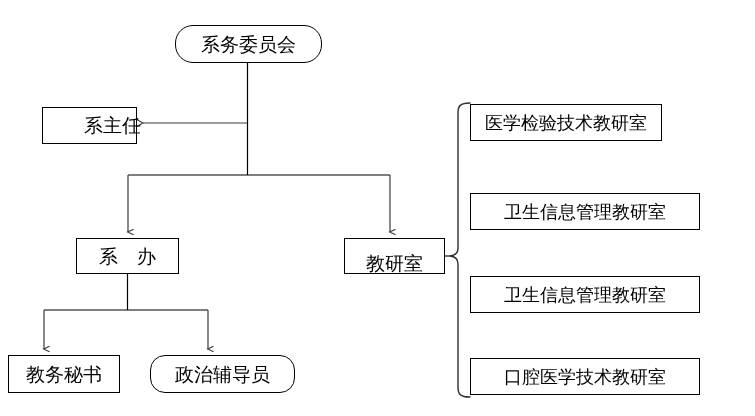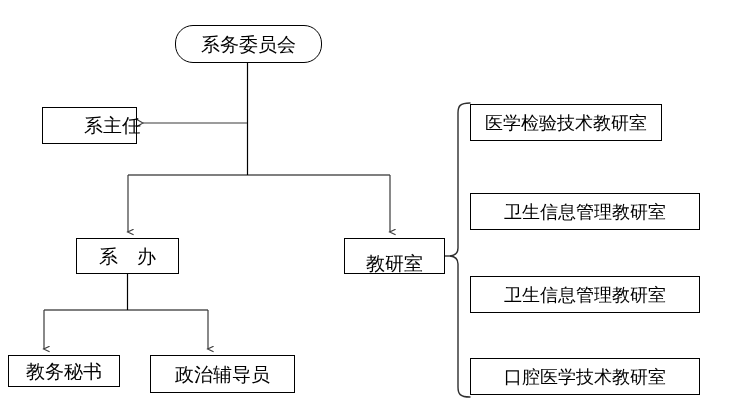--- a/index.html
+++ b/index.html
@@ -28,22 +28,22 @@
     white-space: pre;
   }
   .node-lg { font-size: 19px; }
   .node-md { font-size: 18px; }
 
   
   #box-committee   { left: 175px; top: 25px;  width: 147px; height: 38px; border-radius: 18px; }
   #box-director    { left: 42px;  top: 107px; width: 95px;  height: 37px; padding-left: 46px; }
   #box-office      { left: 76px;  top: 238px; width: 103px; height: 36px; }
   #box-teaching    { left: 344px; top: 238px; width: 101px; height: 36px; align-items: flex-end; }
-  #box-secretary   { left: 8px;   top: 355px; width: 112px; height: 32px; }
-  #box-counselor   { left: 150px; top: 355px; width: 145px; height: 38px; }
+  #box-secretary   { left: 8px;   top: 355px; width: 112px; height: 38px; }
+  #box-counselor   { left: 150px; top: 355px; width: 145px; height: 38px; border-radius: 15px; }
   #box-dept-0      { left: 470px; top: 104px; width: 192px; height: 37px; }
   #box-dept-1      { left: 470px; top: 193px; width: 230px; height: 37px; }
   #box-dept-2      { left: 470px; top: 276px; width: 230px; height: 37px; }
   #box-dept-3      { left: 470px; top: 358px; width: 230px; height: 37px; }
 
   .connector-layer {
     position: absolute;
     left: 0; top: 0;
     width: 755px;
     height: 416px;

